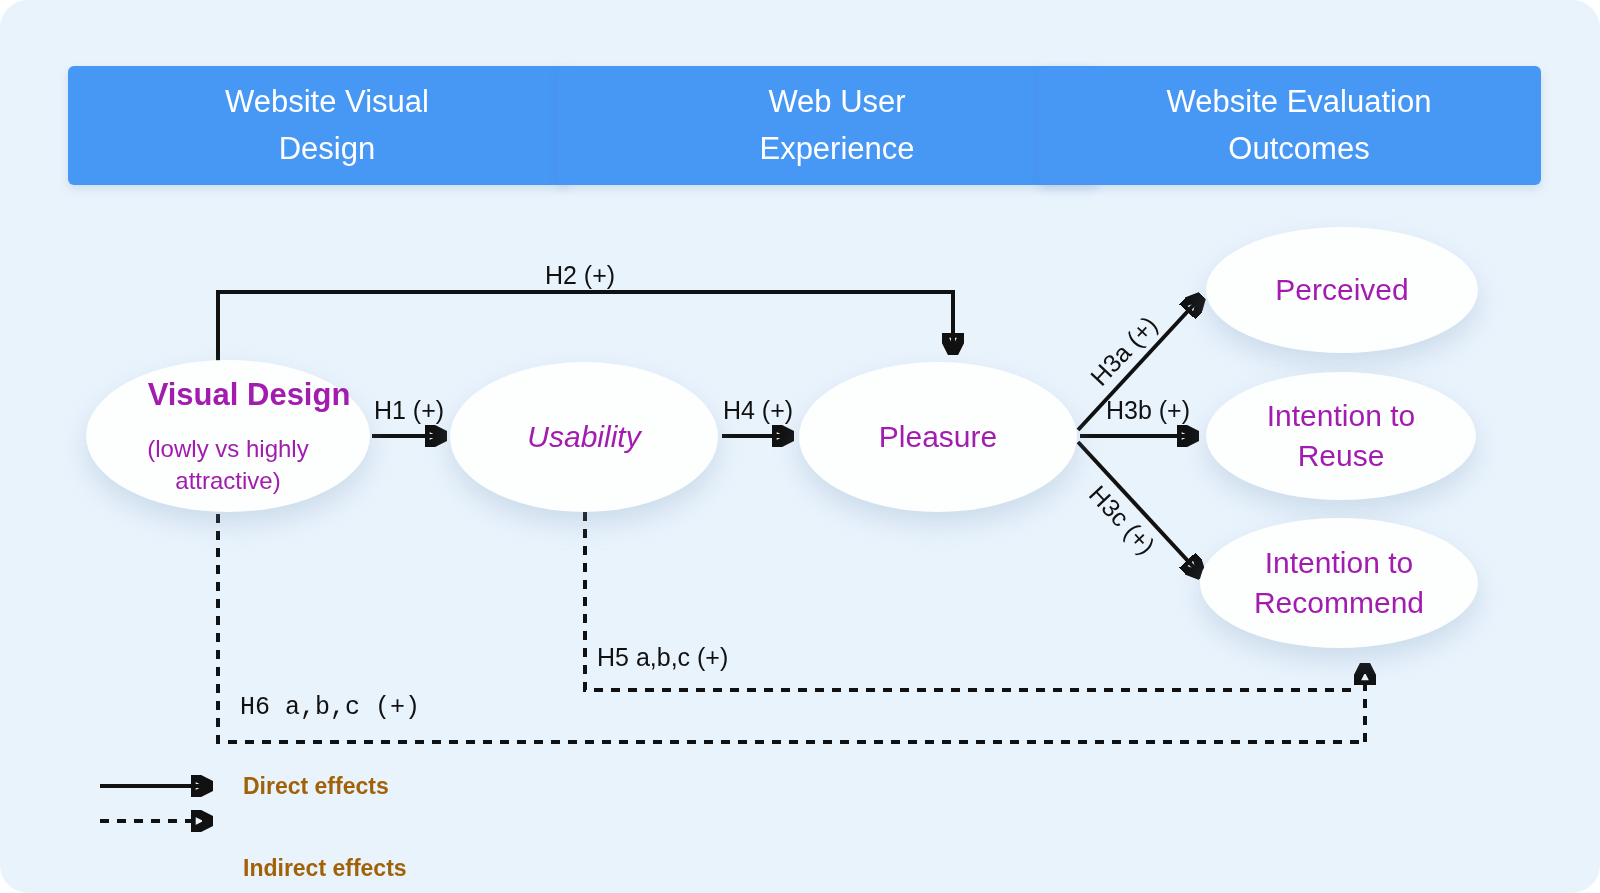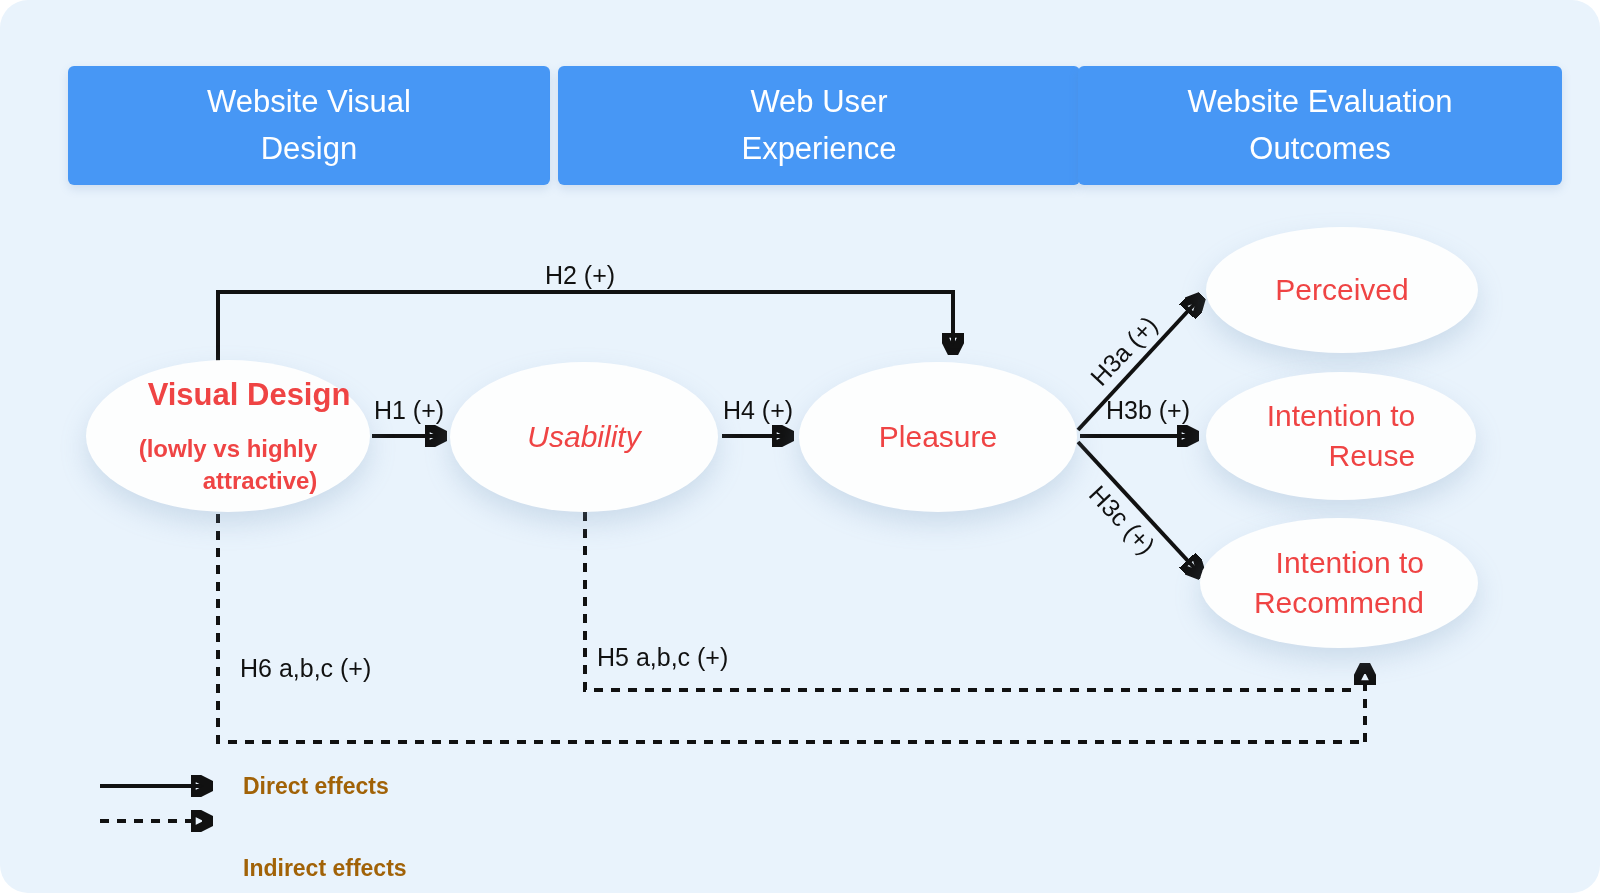--- a/index.html
+++ b/index.html
@@ -8,34 +8,35 @@
     position:relative;width:1600px;height:893px;background:#e9f3fc;
     border-radius:28px;overflow:hidden;
   }
   
   .hdr{
     position:absolute;top:66px;height:119px;background:#4797f5;border-radius:6px;
     display:flex;align-items:center;justify-content:center;
     color:#ffffff;font-size:31px;font-weight:500;line-height:1.5;
     text-align:center;white-space:pre-line;
     box-shadow:0 4px 10px rgba(90,130,180,0.18);
+    padding-left:18px;
   }
   .hdr-a{left:68px;width:482px;}
   .hdr-b{left:558px;width:522px;}
-  .hdr-c{left:1078px;width:484px;}
+  .hdr-c{left:1039px;width:484px;}
   
   .node{
     position:absolute;background:#fdfefe;border-radius:50%;
     display:flex;flex-direction:column;align-items:center;justify-content:center;
-    text-align:right;color:#ef4444;
+    text-align:center;color:#a21caf;
     box-shadow:0 12px 26px rgba(130,160,195,0.28);
   }
   .node .lbl{font-size:30px;font-weight:500;line-height:1.35;white-space:pre-line;}
   .node .title{font-size:31px;font-weight:700;line-height:1.2;margin-left:42px;}
-  .node .sub{font-size:24px;font-weight:700;line-height:1.3;white-space:pre-line;margin-top:20px;}
+  .node .sub{font-size:24px;font-weight:400;line-height:1.3;white-space:pre-line;margin-top:20px;}
   .n-visual{left:86px;top:360px;width:284px;height:152px;}
   .n-usability{left:450px;top:362px;width:268px;height:150px;font-style:italic;}
   .n-pleasure{left:799px;top:362px;width:278px;height:150px;}
   .n-perceived{left:1206px;top:227px;width:272px;height:126px;}
   .n-reuse{left:1206px;top:372px;width:270px;height:128px;}
   .n-recommend{left:1200px;top:518px;width:278px;height:130px;}
   
   svg.wires{position:absolute;left:0;top:0;width:1600px;height:893px;pointer-events:none;}
   svg.wires path{stroke:#111;stroke-width:4;fill:none;}
   svg.wires path.dash{stroke-dasharray:9 8;}
@@ -115,18 +116,18 @@
 Recommend</div>
   </div>
 
   <div class="elbl" style="left:409px;top:410px;">H1 (+)</div>
   <div class="elbl" style="left:580px;top:275px;">H2 (+)</div>
   <div class="elbl rot-up" style="left:1124px;top:351px;">H3a (+)</div>
   <div class="elbl" style="left:1148px;top:410px;text-align:right;">H3b (+)</div>
   <div class="elbl rot-down" style="left:1122px;top:520px;">H3c (+)</div>
   <div class="elbl" style="left:758px;top:410px;">H4 (+)</div>
   <div class="elbl anchor-left" style="left:597px;top:657px;">H5 a,b,c (+)</div>
-  <div class="elbl anchor-left" style="left:240px;top:668px;">H6 a,b,c (+)</div>
+  <div class="elbl anchor-left" style="left:240px;top:707px;font-family:Liberation Mono, monospace;">H6 a,b,c (+)</div>
 
   <div class="leg-text" style="left:243px;top:786px;">Direct effects</div>
   <div class="leg-text" style="left:243px;top:868px;">Indirect effects</div>
 
 </div>
 
 </body></html>

